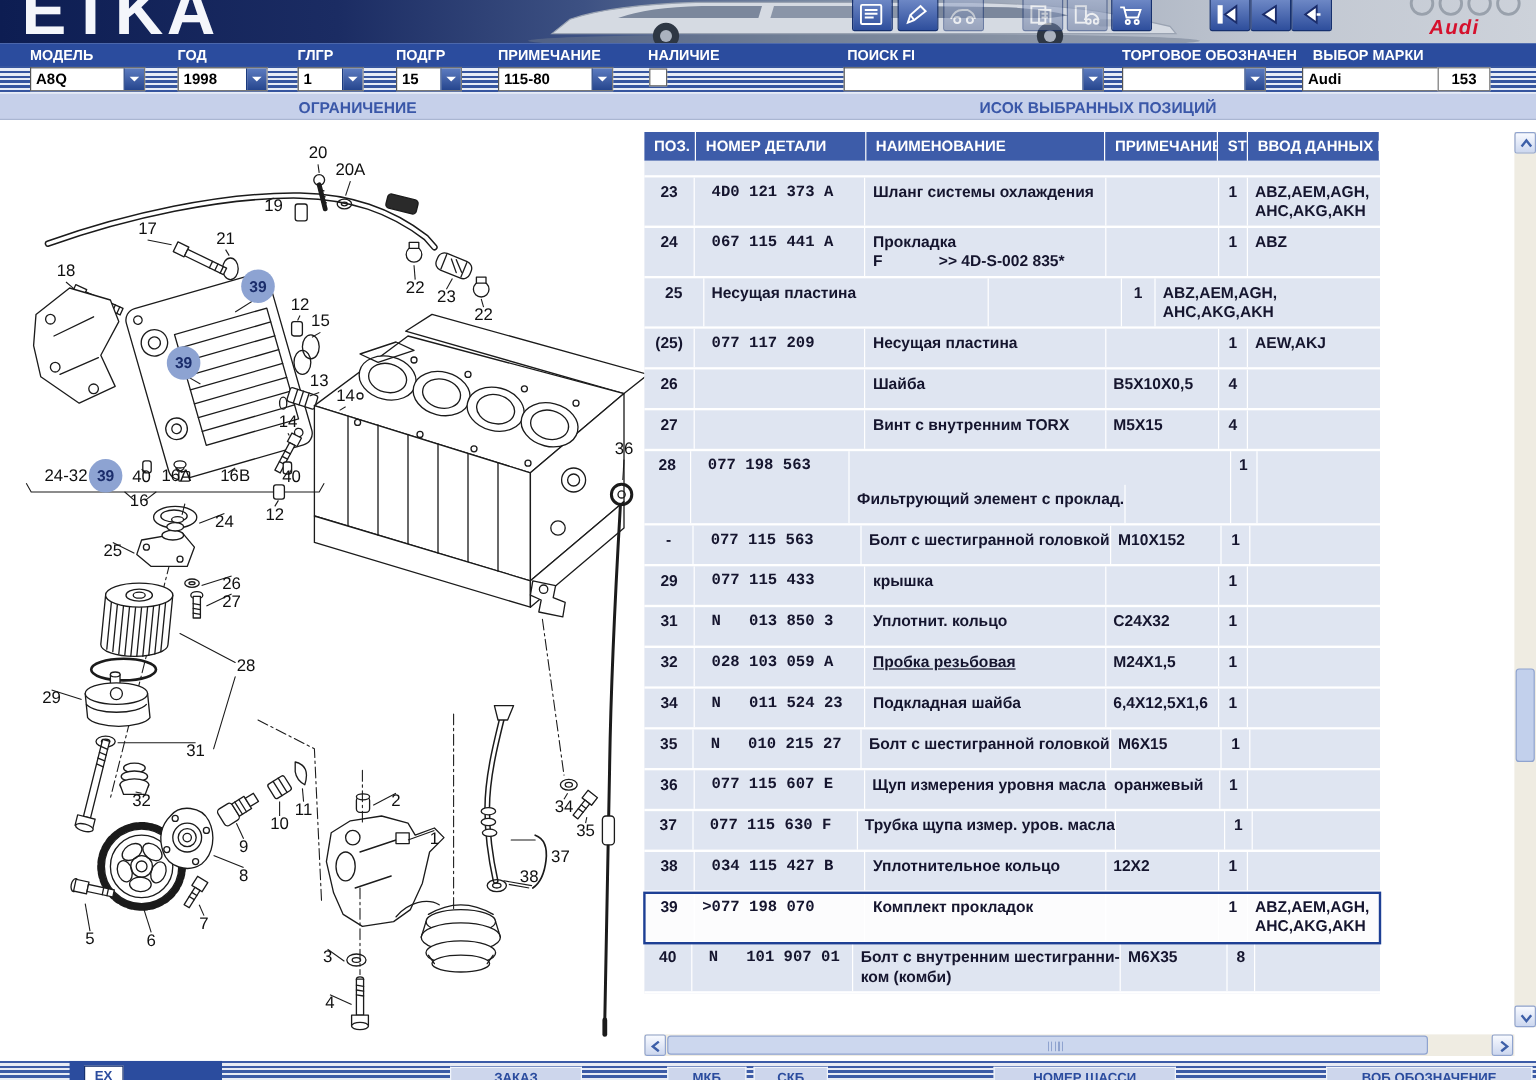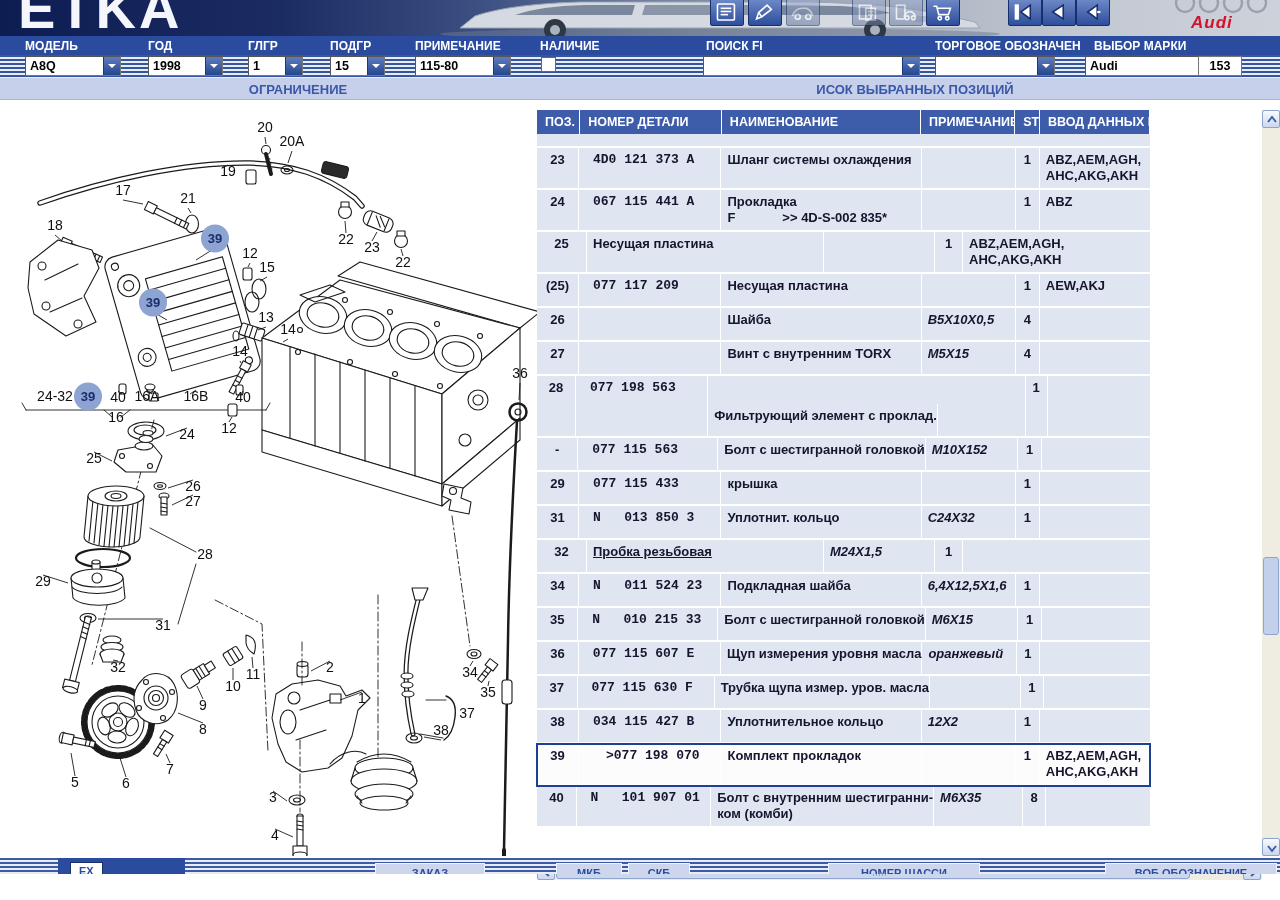--- a/index.html
+++ b/index.html
@@ -56,40 +56,40 @@
   .gh .hcell{color:#fff;font-size:12.5px;font-weight:bold;padding-left:8px;height:24px;
     line-height:24px;border-right:1px solid #fff;white-space:nowrap;overflow:hidden;}
   .row{display:flex;background:#dfe5f1;border-bottom:2px solid #fff;}
   .row.sel{background:#fcfcfd;outline:2px solid #1d3f94;outline-offset:-1px;position:relative;z-index:2;}
   .cell{border-right:1px solid #fff;padding:4px 0 4px 6px;font-weight:bold;font-size:13px;
     color:#15152e;line-height:16px;min-height:32px;}
   .c-pos{width:50px;text-align:center;padding-left:0;}
   .c-part{width:168px;font-family:"Liberation Mono",monospace;white-space:pre;font-size:13px;}
   .c-name{width:237px;}
   .c-name div,.c-entry div{white-space:pre;}
-  .c-note{width:111px;font-style:italic;}
+  .c-note{width:111px;}
   .c-st{width:28px;text-align:center;padding-left:0;}
   .c-entry{width:130px;border-right:none;}
   .row-empty{height:14px;background:#dfe5f1;border-bottom:2px solid #fff;}
 
   
   .vscroll{position:absolute;left:725px;top:0;width:18px;height:746px;background:#efece2;}
   .sbtn{position:absolute;width:18px;height:18px;background:linear-gradient(#f8faff,#ccd7ef);
     border:1px solid #8fa3cf;border-radius:2px;}
   .sbtn svg{position:absolute;left:3px;top:4px;}
   .vthumb{position:absolute;left:1px;top:447px;width:16px;height:78px;background:#c2d0ec;
     border:1px solid #8fa3cf;border-radius:3px;}
   .hscroll{position:absolute;left:0;top:752px;width:725px;height:18px;background:#efece2;}
   .hthumb{position:absolute;left:19px;top:1px;width:634px;height:16px;background:#ccd7ee;
     border:1px solid #8fa3cf;border-radius:3px;}
   .hgrip{position:absolute;left:50%;top:4px;width:14px;height:8px;
     background:repeating-linear-gradient(90deg,#8fa3cf 0,#8fa3cf 1px,transparent 1px,transparent 3px);}
 
   
-  .statusbar{position:absolute;left:0;top:856px;width:1280px;height:18px;overflow:hidden;
+  .statusbar{position:absolute;left:0;top:882px;width:1280px;height:18px;overflow:hidden;
     background:repeating-linear-gradient(#3c5ba6 0,#3c5ba6 2px,#e8ebf4 2px,#e8ebf4 4px);
     border-top:2px solid #fff;padding-left:28px;}
   .lexblock{position:absolute;top:0;height:18px;background:#2b4c9e;}
   .lexinner{position:absolute;left:12px;top:4px;background:#fff;border:1px solid #16306e;
     color:#2b4c9e;font-size:11px;font-weight:bold;padding:2px 8px 4px 8px;}
   .sb-btn{position:absolute;top:5px;height:20px;background:#cdd6ec;border:1px solid #f0f4fb;
     border-bottom:none;color:#2b4c9e;font-size:11px;font-weight:bold;text-align:center;
     padding-top:3px;white-space:nowrap;overflow:hidden;}
 
   
@@ -760,40 +760,41 @@
             <div class="cell c-part" style="width: 168px;"> N   013 850 3</div>
             <div class="cell c-name" style="width: 237px;">
               <div>Уплотнит. кольцо</div>
             </div>
             <div class="cell c-note" style="width: 111px;">C24X32</div>
             <div class="cell c-st" style="width: 28px;">1</div>
             <div class="cell c-entry" style="width: 130px;"></div>
           </div>
           <div class="row">
             <div class="cell c-pos" style="width: 50px;">32</div>
+            <div class="cell c-part" style="width: 168px;"> 028 103 059 A</div>
             <div class="cell c-name" style="width: 237px; text-decoration: underline;">
               <div>Пробка резьбовая</div>
             </div>
             <div class="cell c-note" style="width: 111px;">M24X1,5</div>
             <div class="cell c-st" style="width: 28px;">1</div>
             <div class="cell c-entry" style="width: 130px;"></div>
           </div>
           <div class="row">
             <div class="cell c-pos" style="width: 50px;">34</div>
             <div class="cell c-part" style="width: 168px;"> N   011 524 23</div>
             <div class="cell c-name" style="width: 237px;">
               <div>Подкладная шайба</div>
             </div>
             <div class="cell c-note" style="width: 111px;">6,4X12,5X1,6</div>
             <div class="cell c-st" style="width: 28px;">1</div>
             <div class="cell c-entry" style="width: 130px;"></div>
           </div>
           <div class="row">
             <div class="cell c-pos" style="width: 50px;">35</div>
-            <div class="cell c-part" style="width: 168px;"> N   010 215 33</div>
+            <div class="cell c-part" style="width: 168px;"> N   010 215 27</div>
             <div class="cell c-name" style="width: 237px;">
               <div>Болт с шестигранной головкой</div>
             </div>
             <div class="cell c-note" style="width: 111px;">M6X15</div>
             <div class="cell c-st" style="width: 28px;">1</div>
             <div class="cell c-entry" style="width: 130px;"></div>
           </div>
           <div class="row">
             <div class="cell c-pos" style="width: 50px;">36</div>
             <div class="cell c-part" style="width: 168px;"> 077 115 607 E</div>
@@ -819,21 +820,21 @@
             <div class="cell c-part" style="width: 168px;"> 034 115 427 B</div>
             <div class="cell c-name" style="width: 237px;">
               <div>Уплотнительное кольцо</div>
             </div>
             <div class="cell c-note" style="width: 111px;">12X2</div>
             <div class="cell c-st" style="width: 28px;">1</div>
             <div class="cell c-entry" style="width: 130px;"></div>
           </div>
           <div class="row sel">
             <div class="cell c-pos" style="width: 50px;">39</div>
-            <div class="cell c-part" style="width: 168px; text-align: center;">&gt;077 198 070</div>
+            <div class="cell c-part" style="width: 168px;">&gt;077 198 070</div>
             <div class="cell c-name" style="width: 237px;">
               <div>Комплект прокладок</div>
             </div>
             <div class="cell c-note" style="width: 111px;"></div>
             <div class="cell c-st" style="width: 28px;">1</div>
             <div class="cell c-entry" style="width: 130px;">
               <div>ABZ,AEM,AGH,</div>
               <div>AHC,AKG,AKH</div>
             </div>
           </div>

